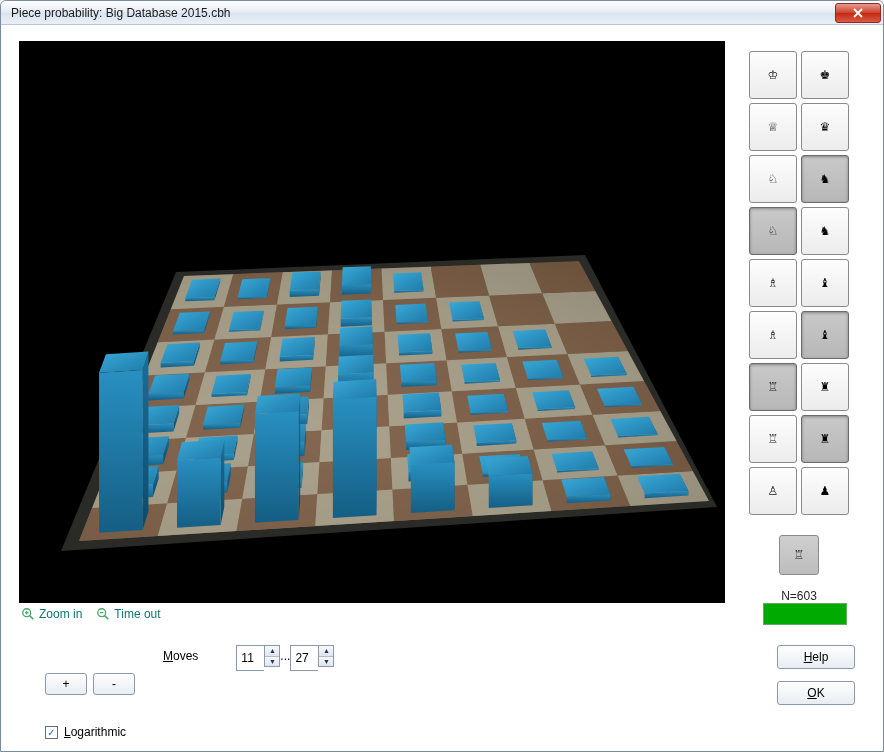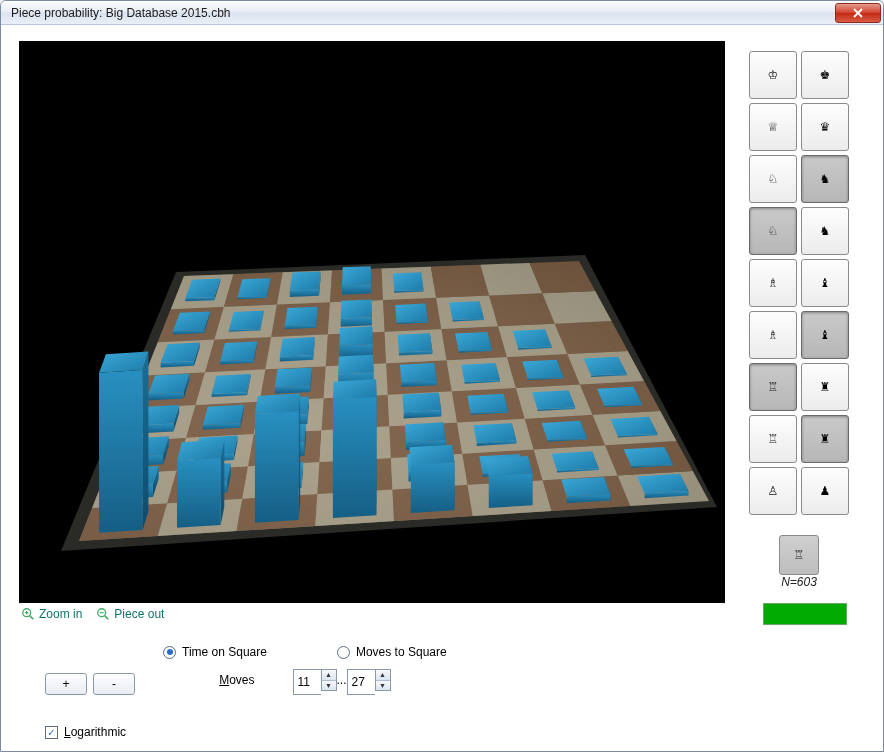--- a/index.html
+++ b/index.html
@@ -23,21 +23,21 @@
 .zoom-item { display:flex; align-items:center; gap:4px; color:#0f766e; cursor:pointer;}
 .zoom-item svg { width:14px; height:14px; }
 
 .right-panel { width: 124px; display:flex; flex-direction:column; align-items:center; padding-top:10px; position:relative;}
 .piece-grid { display:grid; grid-template-columns: 48px 48px; grid-auto-rows:48px; gap:4px;}
 .piece-btn { width:48px; height:48px; border:1px solid #8a8a8a; border-radius:3px; background: linear-gradient(#fdfdfd,#ececec); display:flex; align-items:center; justify-content:center; font-size:32px; cursor:pointer; user-select:none;}
 .piece-btn.selected { background: linear-gradient(#c9c9c9,#b7b7b7); border-color:#6a6a6a; box-shadow: inset 0 1px 3px rgba(0,0,0,.35);}
 .glyph-white { color:#111; }
 .glyph-black { color:#000; }
 .current-piece { margin-top:20px; width:40px; height:40px; border:1px solid #8a8a8a; border-radius:3px; background: linear-gradient(#cfcfcf,#bdbdbd); display:flex; align-items:center; justify-content:center; font-size:26px;}
-.count-label { color:#222;font-style:italic;}
+.count-label { margin-top:14px; color:#222;}
 .progress { margin-top:36px; width:84px; height:22px; background:#0a0; border:1px solid #6aa86a; position:absolute; bottom:0; right:14px;}
 
 .lower { display:flex; padding:20px 0 0 26px; gap:28px; align-items:flex-start;}
 .pm-group { display:flex; gap:6px; margin-top:28px;}
 .std-btn { height:22px; min-width:42px; padding:0 12px; border:1px solid #8a9aae; border-radius:3px; background:linear-gradient(#fefefe,#e8edf3); cursor:pointer;}
 .col2 { display:flex; flex-direction:column; gap:10px;}
 .radio-row { display:flex; gap:70px; align-items:center;}
 .radio-item { display:flex; align-items:center; gap:6px; cursor:pointer;}
 .radio-dot { width:13px; height:13px; border:1px solid #5c6c82; border-radius:50%; display:flex; align-items:center; justify-content:center; background:#fff;}
 .radio-dot.on::after { content:""; width:6px; height:6px; border-radius:50%; background:#2a6bcd;}
@@ -344,21 +344,21 @@
                 <line x1="6.5" y1="4.5" x2="6.5" y2="8.5" stroke="#4a6" stroke-width="1.4"></line>
               </svg>
             <span>Zoom in</span>
           </div>
           <div class="zoom-item">
             <svg viewBox="0 0 16 16">
                 <circle cx="6.5" cy="6.5" r="4.5" fill="none" stroke="#4a6" stroke-width="1.5"></circle>
                 <line x1="10" y1="10" x2="14" y2="14" stroke="#4a6" stroke-width="2"></line>
                 <line x1="4.5" y1="6.5" x2="8.5" y2="6.5" stroke="#4a6" stroke-width="1.4"></line>
               </svg>
-            <span>Piece out</span>
+            <span>Time out</span>
           </div>
         </div>
       </div>
 
       <div class="right-panel">
         <div class="piece-grid" id="piece-grid">
             <div class="piece-btn">
               <span class="glyph-white">♔</span>
             </div>
             <div class="piece-btn">
@@ -427,30 +427,20 @@
           <button class="std-btn">+</button>
           <button class="std-btn">-</button>
         </div>
         <div class="check-row">
           <div class="checkbox" id="log-check">✓</div>
           <label><span class="u">L</span><span>ogarithmic</span></label>
         </div>
       </div>
 
       <div class="col2">
-        <div class="radio-row">
-          <div class="radio-item">
-            <span class="radio-dot on"></span>
-            <span>Time on Square</span>
-          </div>
-          <div class="radio-item">
-            <span class="radio-dot"></span>
-            <span>Moves to Square</span>
-          </div>
-        </div>
         <div class="moves-row">
           <label><span class="u">M</span><span>oves</span></label>
           <span style="width:38px"></span>
           <div class="spinner">
             <input value="11" style="">
             <div class="spin-btns">
                 <div>▲</div>
                 <div>▼</div>
               </div>
           </div>
@@ -458,15 +448,19 @@
           <div class="spinner">
             <input value="27" style="">
             <div class="spin-btns">
                 <div>▲</div>
                 <div>▼</div>
               </div>
           </div>
         </div>
       </div>
 
+      <div class="r-buttons">
+        <div class="dlg-btn"><span class="u">H</span><span>elp</span></div>
+        <div class="dlg-btn"><span class="u">O</span><span>K</span></div>
+      </div>
     </div>
   </div>
 </div>
 
 </body></html>

